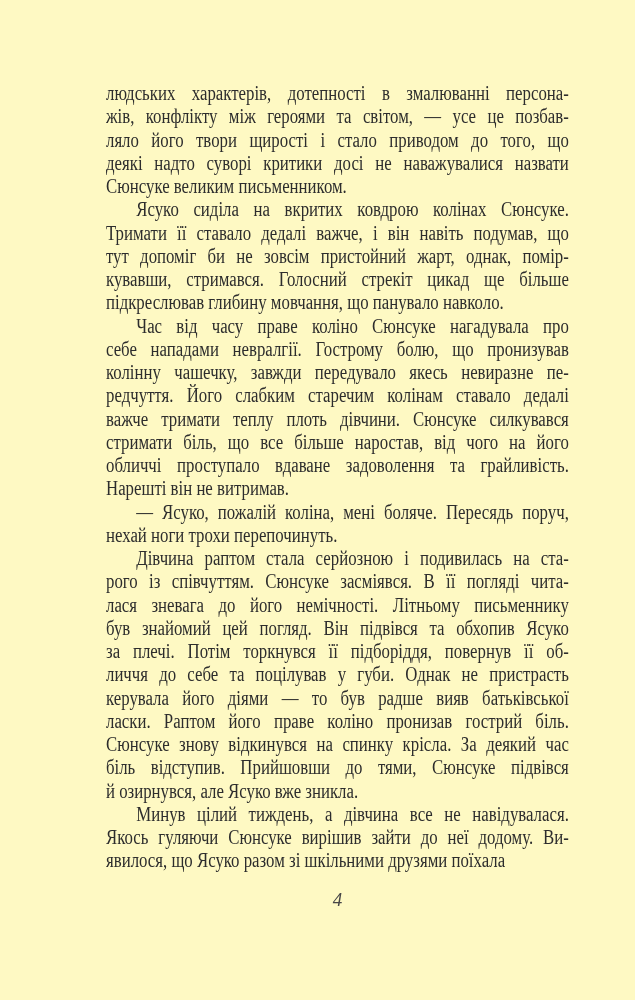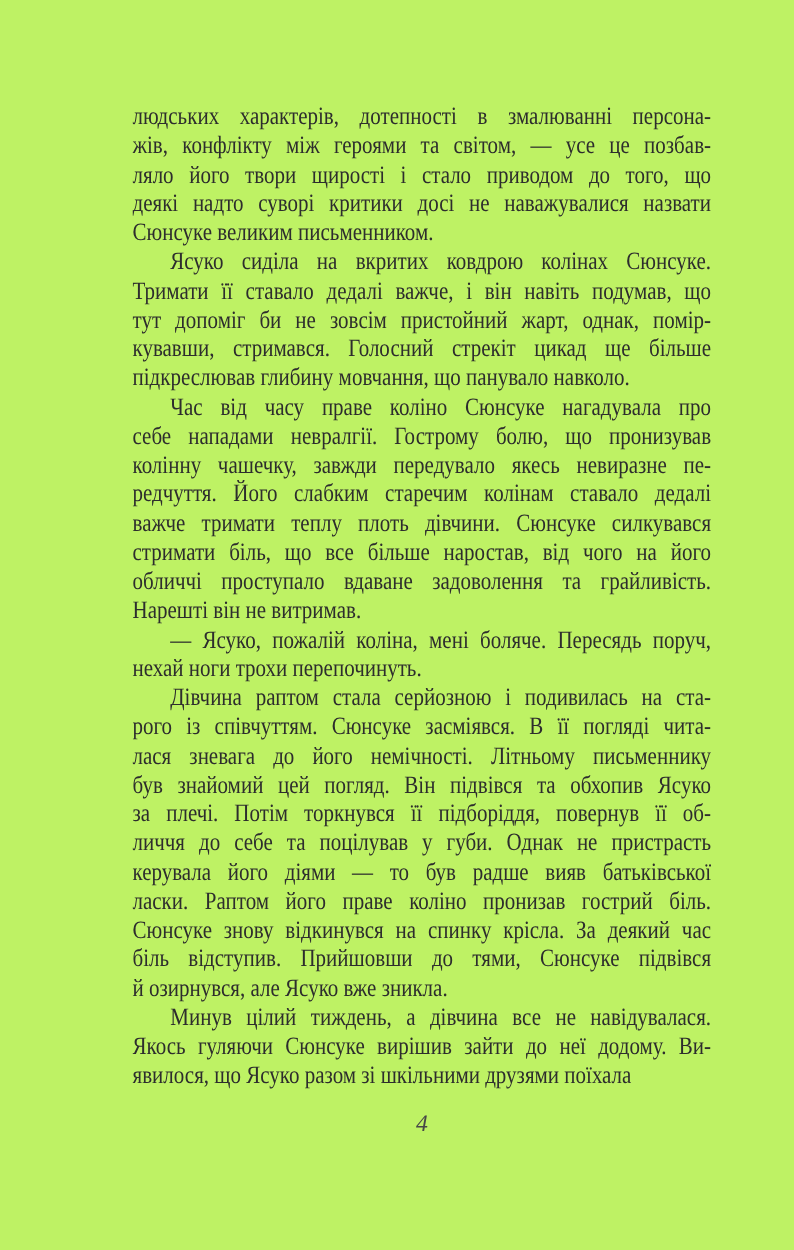--- a/index.html
+++ b/index.html
@@ -7,21 +7,21 @@
     width: 635px;
     height: 1000px;
     background: #fcfcfb;
     position: relative;
     overflow: hidden;
     font-family: "Liberation Serif", "DejaVu Serif", serif;
   }
   .page {
     position: absolute;
     inset: 0;
-    background: #bef264;
+    background: #fef9c3;
     text-decoration: underline;
   }
   .text-block {
     position: absolute;
     left: 106px;
     top: 82px;
     width: 551px;              
     transform: scaleX(0.84);   
     transform-origin: 0 0;
     color: #2d2d2d;

